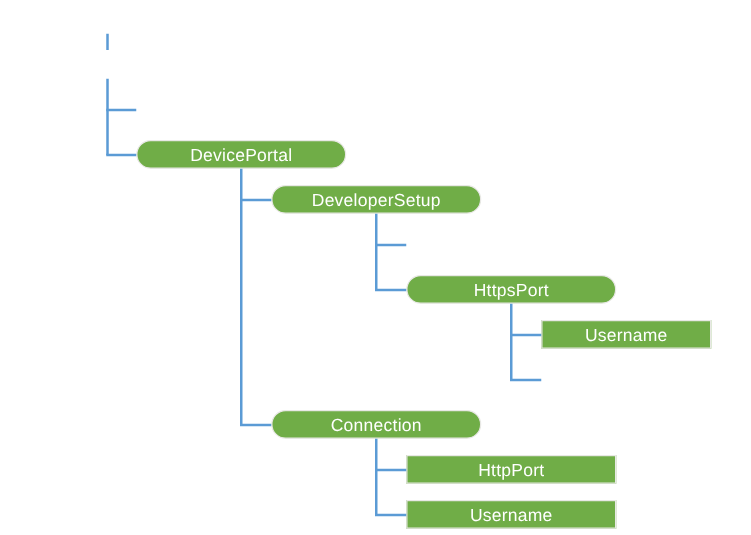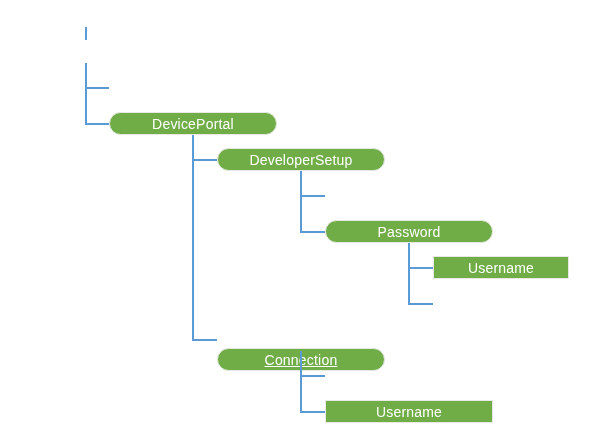--- a/index.html
+++ b/index.html
@@ -35,34 +35,35 @@
   .rect{border-radius:0;}
   
   .lv0{left:2px;width:168px;}
   .lv1{left:109px;width:168px;}
   .lv2{left:217px;width:168px;}
   .lv3{left:325px;width:168px;}
   .lv4{left:433px;width:136px;}
   
   .row0{top:4px;}  .row1{top:40px;}  .row2{top:76px;}  .row3{top:112px;}
   .row4{top:148px;}.row5{top:184px;} .row6{top:220px;} .row7{top:256px;}
-  .row8{top:292px;}.row9{top:348px;text-decoration:underline;} .row10{top:364px;}.row11{top:400px;}
+  .row8{top:292px;}.row9{top:328px;} .row10{top:364px;}.row11{top:400px;}
   
   .c{position:absolute;background:var(--line);}
 </style>
 </head>
 <body>
 
 <div class="canvas">
 
   <div class="node pill lv1 row3">DevicePortal</div>
   <div class="node pill lv2 row4">DeveloperSetup</div>
-  <div class="node pill lv3 row6">Password</div>
+  <div class="node pill lv3 row6">HttpsPort</div>
   <div class="node rect lv4 row7">Username</div>
   <div class="node pill lv2 row9">Connection</div>
+  <div class="node rect lv3 row10">HttpPort</div>
   <div class="node rect lv3 row11">Username</div>
 
   <div class="c" style="left:85px;top:27px;width:2px;height:13px;"></div>
 
   <div class="c" style="left:85px;top:63px;width:2px;height:61px;"></div>
   <div class="c" style="left:85px;top:86.5px;width:24px;height:2px;"></div>
   <div class="c" style="left:85px;top:122.5px;width:24px;height:2px;"></div>
 
   <div class="c" style="left:192px;top:135px;width:2px;height:205px;"></div>
   <div class="c" style="left:192px;top:158.5px;width:25px;height:2px;"></div>

